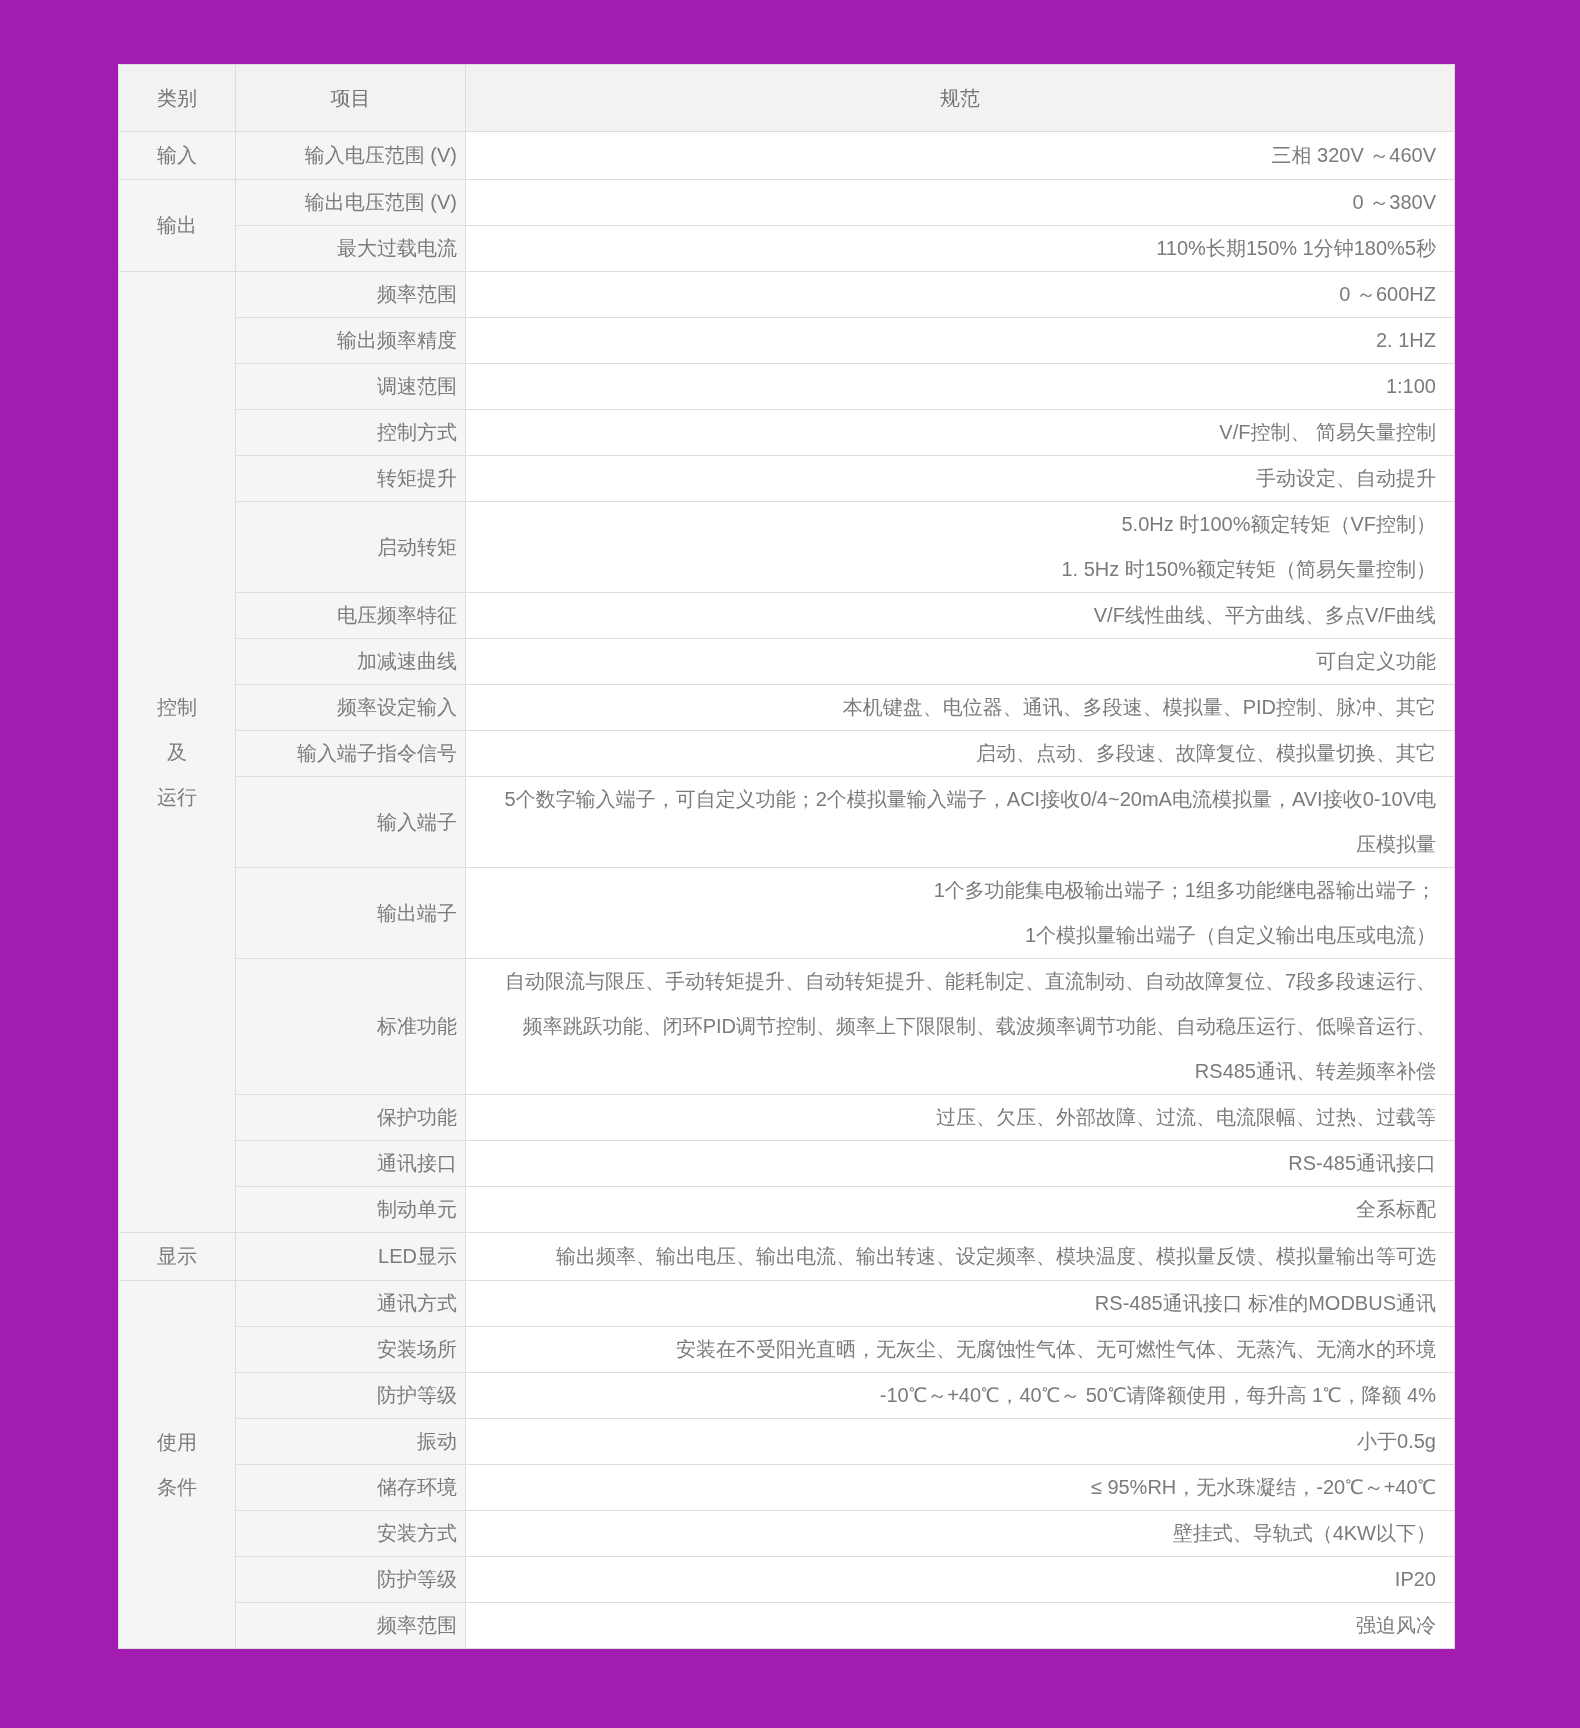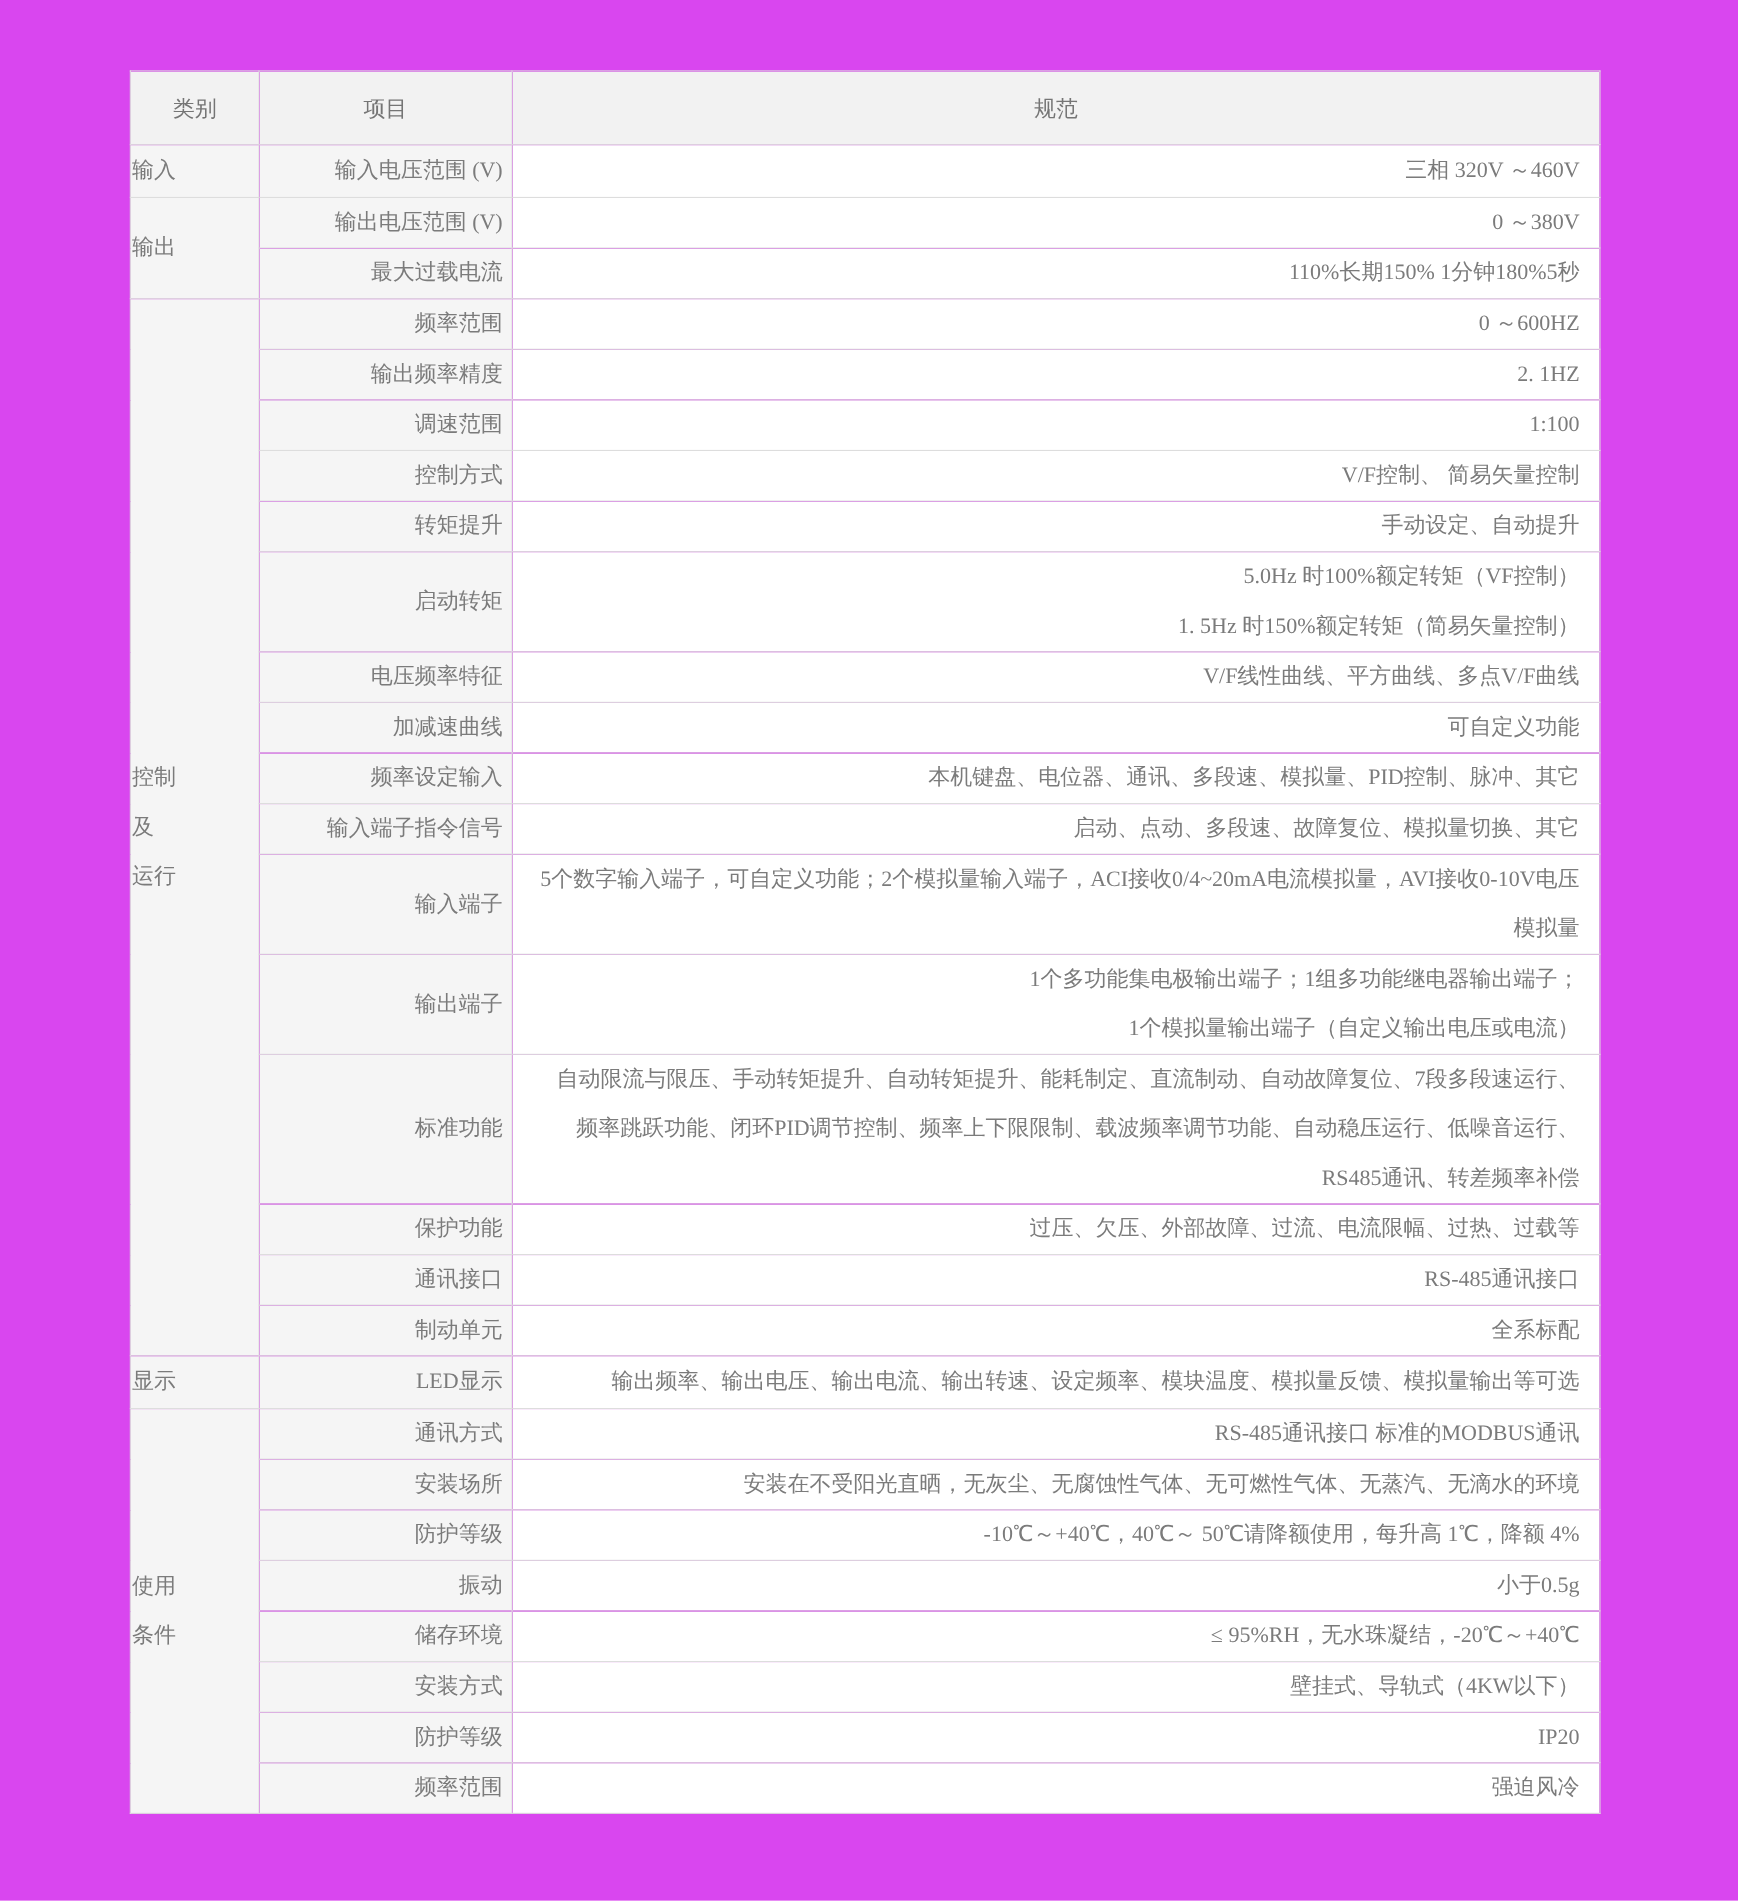--- a/index.html
+++ b/index.html
@@ -5,23 +5,22 @@
   html, body {
     margin: 0;
     padding: 0;
     background: #ffffff;
     font-family: "Liberation Sans", sans-serif;
   }
   .page {
     position: relative;
     width: 1580px;
     height: 1728px;
-    background: #d946ef;
+    background: #a21caf;
     overflow: hidden;
-    font-family: Liberation Serif, serif;
   }
   .table-wrap {
     position: absolute;
     left: 118px;
     top: 64px;
   }
   table.spec {
     border-collapse: collapse;
     table-layout: fixed;
     width: 1336px;
@@ -39,20 +38,21 @@
     overflow: hidden;
   }
   thead th {
     height: 64px;
     background: #f2f2f2;
     text-align: center;
     color: #757575;
   }
   td.cat {
     background: #f5f5f5;
+    text-align: center;
     white-space: pre-line;
     line-height: 45px;
   }
   td.item {
     background: #f5f5f5;
     text-align: right;
     padding: 0 8px 0 17px;
     line-height: 45px;
   }
   td.spec-cell {

